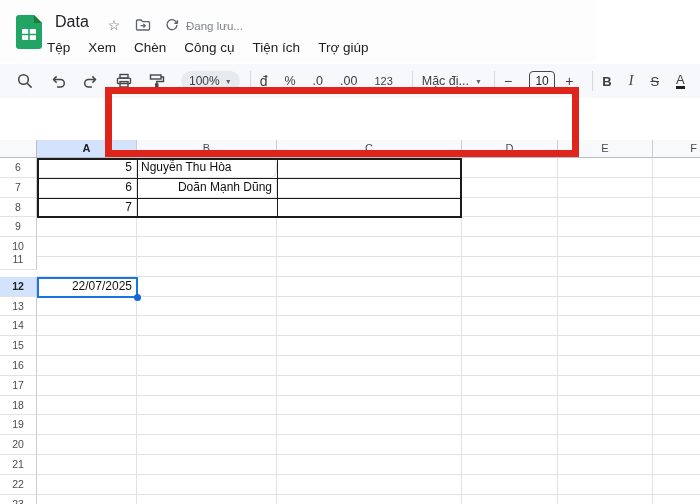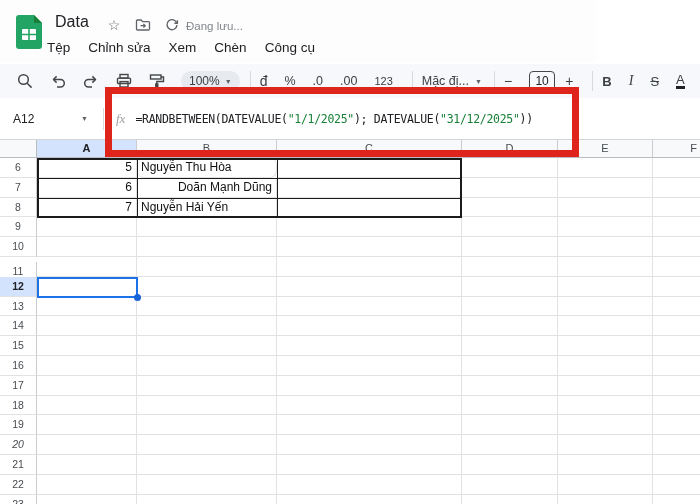--- a/index.html
+++ b/index.html
@@ -89,24 +89,25 @@
     </div>
     <div id="sync-icon" class="tb-ico">
       <svg width="14" height="14" viewBox="0 0 14 14" fill="none" stroke="#5f6368" stroke-width="1.4">
         <path d="M11.8 5.2A5 5 0 1 0 12 7"></path>
         <path d="M12.4 2.2v3h-3" stroke-linejoin="round"></path>
       </svg>
     </div>
     <div id="saving-status">Đang lưu...</div>
     <div id="menu-row">
         <div class="menu-item">Tệp</div>
-        <div class="menu-item">Chỉnh sửa</div>
         <div class="menu-item">Xem</div>
         <div class="menu-item">Chèn</div>
         <div class="menu-item">Công cụ</div>
+        <div class="menu-item">Tiện ích</div>
+        <div class="menu-item">Trợ giúp</div>
       </div>
   </div>
 
   <div id="toolbar">
     <svg class="t-ico" viewBox="0 0 18 18" fill="none" stroke="#444746" stroke-width="1.5">
       <circle cx="7.5" cy="7.5" r="4.8"></circle>
         <path d="M11.2 11.2L15.6 15.6"></path>
     </svg>
     <svg class="t-ico" viewBox="0 0 18 18" fill="none" stroke="#444746" stroke-width="1.5">
       <path d="M4.5 7.5h7a3.8 3.8 0 0 1 0 7.6H8"></path>
@@ -145,27 +146,20 @@
     <div class="t-txt big">−</div>
     <div id="font-size-box">10</div>
     <div class="t-txt big">+</div>
     <div class="t-sep"></div>
     <div class="t-txt" id="bold-btn">B</div>
     <div class="t-txt" id="italic-btn">I</div>
     <div class="t-txt" id="strike-btn">S</div>
     <div class="t-txt" id="textcolor-btn">A</div>
   </div>
 
-  <div id="formulabar">
-    <div id="name-box">A12</div>
-    <div id="name-caret" class="caret">▼</div>
-    <div class="v-sep"></div>
-    <div id="fx-label">fx</div>
-    <div id="formula-input"><span style="color: rgb(32, 33, 36);">=RANDBETWEEN(DATEVALUE(</span><span style="color: rgb(24, 128, 56);">"1/1/2025"</span><span style="color: rgb(32, 33, 36);">); DATEVALUE(</span><span style="color: rgb(24, 128, 56);">"31/12/2025"</span><span style="color: rgb(32, 33, 36);">))</span></div>
-  </div>
 
   <div id="grid">
     <div id="corner-box"></div>
   <div class="ch sel" style="left: 37px; width: 100px;">A</div>
       <div class="ch" style="left: 137px; width: 140px;">B<span class="filter-caret">▼</span></div>
       <div class="ch" style="left: 277px; width: 185px;">C</div>
       <div class="ch" style="left: 462px; width: 96px;">D</div>
       <div class="ch" style="left: 558px; width: 95px;">E</div>
       <div class="ch" style="left: 653px; width: 82px;">F</div>
       <div class="rh" style="top: 18px; height: 19.8px; line-height: 18.8px;">6</div>
@@ -177,47 +171,47 @@
       <div class="cell" style="left: 653px; top: 18px; width: 82px; height: 19.8px; line-height: 18.8px;"></div>
       <div class="rh" style="top: 37.8px; height: 19.8px; line-height: 18.8px;">7</div>
       <div class="cell" style="left: 37px; top: 37.8px; width: 100px; height: 19.8px; line-height: 18.8px; text-align: right;">6</div>
       <div class="cell" style="left: 137px; top: 37.8px; width: 140px; height: 19.8px; line-height: 18.8px; text-align: right;">Doãn Mạnh Dũng</div>
       <div class="cell" style="left: 277px; top: 37.8px; width: 185px; height: 19.8px; line-height: 18.8px;"></div>
       <div class="cell" style="left: 462px; top: 37.8px; width: 96px; height: 19.8px; line-height: 18.8px;"></div>
       <div class="cell" style="left: 558px; top: 37.8px; width: 95px; height: 19.8px; line-height: 18.8px;"></div>
       <div class="cell" style="left: 653px; top: 37.8px; width: 82px; height: 19.8px; line-height: 18.8px;"></div>
       <div class="rh" style="top: 57.6px; height: 19.8px; line-height: 18.8px;">8</div>
       <div class="cell" style="left: 37px; top: 57.6px; width: 100px; height: 19.8px; line-height: 18.8px; text-align: right;">7</div>
-      <div class="cell" style="left: 137px; top: 57.6px; width: 140px; height: 19.8px; line-height: 18.8px; text-align: left;">Nguyễn Hải Yến</div>
       <div class="cell" style="left: 277px; top: 57.6px; width: 185px; height: 19.8px; line-height: 18.8px;"></div>
       <div class="cell" style="left: 462px; top: 57.6px; width: 96px; height: 19.8px; line-height: 18.8px;"></div>
       <div class="cell" style="left: 558px; top: 57.6px; width: 95px; height: 19.8px; line-height: 18.8px;"></div>
       <div class="cell" style="left: 653px; top: 57.6px; width: 82px; height: 19.8px; line-height: 18.8px;"></div>
       <div class="rh" style="top: 77.4px; height: 19.8px; line-height: 18.8px;">9</div>
       <div class="cell" style="left: 37px; top: 77.4px; width: 100px; height: 19.8px; line-height: 18.8px;"></div>
       <div class="cell" style="left: 137px; top: 77.4px; width: 140px; height: 19.8px; line-height: 18.8px;"></div>
       <div class="cell" style="left: 277px; top: 77.4px; width: 185px; height: 19.8px; line-height: 18.8px;"></div>
       <div class="cell" style="left: 462px; top: 77.4px; width: 96px; height: 19.8px; line-height: 18.8px;"></div>
       <div class="cell" style="left: 558px; top: 77.4px; width: 95px; height: 19.8px; line-height: 18.8px;"></div>
       <div class="cell" style="left: 653px; top: 77.4px; width: 82px; height: 19.8px; line-height: 18.8px;"></div>
       <div class="rh" style="top: 97.2px; height: 19.8px; line-height: 18.8px;">10</div>
       <div class="cell" style="left: 37px; top: 97.2px; width: 100px; height: 19.8px; line-height: 18.8px;"></div>
       <div class="cell" style="left: 137px; top: 97.2px; width: 140px; height: 19.8px; line-height: 18.8px;"></div>
       <div class="cell" style="left: 277px; top: 97.2px; width: 185px; height: 19.8px; line-height: 18.8px;"></div>
       <div class="cell" style="left: 462px; top: 97.2px; width: 96px; height: 19.8px; line-height: 18.8px;"></div>
       <div class="cell" style="left: 558px; top: 97.2px; width: 95px; height: 19.8px; line-height: 18.8px;"></div>
       <div class="cell" style="left: 653px; top: 97.2px; width: 82px; height: 19.8px; line-height: 18.8px;"></div>
-      <div class="rh" style="top: 122px; height: 19.8px; line-height: 18.8px;">11</div>
+      <div class="rh" style="top: 110px; height: 19.8px; line-height: 18.8px;">11</div>
       <div class="cell" style="left: 37px; top: 117px; width: 100px; height: 19.8px; line-height: 18.8px;"></div>
       <div class="cell" style="left: 137px; top: 117px; width: 140px; height: 19.8px; line-height: 18.8px;"></div>
       <div class="cell" style="left: 277px; top: 117px; width: 185px; height: 19.8px; line-height: 18.8px;"></div>
       <div class="cell" style="left: 462px; top: 117px; width: 96px; height: 19.8px; line-height: 18.8px;"></div>
       <div class="cell" style="left: 558px; top: 117px; width: 95px; height: 19.8px; line-height: 18.8px;"></div>
       <div class="cell" style="left: 653px; top: 117px; width: 82px; height: 19.8px; line-height: 18.8px;"></div>
       <div class="rh sel" style="top: 136.8px; height: 19.8px; line-height: 18.8px;">12</div>
+      <div class="cell" style="left: 37px; top: 136.8px; width: 100px; height: 19.8px; line-height: 18.8px; text-align: right;">22/07/2025</div>
       <div class="cell" style="left: 137px; top: 136.8px; width: 140px; height: 19.8px; line-height: 18.8px;"></div>
       <div class="cell" style="left: 277px; top: 136.8px; width: 185px; height: 19.8px; line-height: 18.8px;"></div>
       <div class="cell" style="left: 462px; top: 136.8px; width: 96px; height: 19.8px; line-height: 18.8px;"></div>
       <div class="cell" style="left: 558px; top: 136.8px; width: 95px; height: 19.8px; line-height: 18.8px;"></div>
       <div class="cell" style="left: 653px; top: 136.8px; width: 82px; height: 19.8px; line-height: 18.8px;"></div>
       <div class="rh" style="top: 156.6px; height: 19.8px; line-height: 18.8px;">13</div>
       <div class="cell" style="left: 37px; top: 156.6px; width: 100px; height: 19.8px; line-height: 18.8px;"></div>
       <div class="cell" style="left: 137px; top: 156.6px; width: 140px; height: 19.8px; line-height: 18.8px;"></div>
       <div class="cell" style="left: 277px; top: 156.6px; width: 185px; height: 19.8px; line-height: 18.8px;"></div>
       <div class="cell" style="left: 462px; top: 156.6px; width: 96px; height: 19.8px; line-height: 18.8px;"></div>
@@ -258,21 +252,21 @@
       <div class="cell" style="left: 462px; top: 255.6px; width: 96px; height: 19.8px; line-height: 18.8px;"></div>
       <div class="cell" style="left: 558px; top: 255.6px; width: 95px; height: 19.8px; line-height: 18.8px;"></div>
       <div class="cell" style="left: 653px; top: 255.6px; width: 82px; height: 19.8px; line-height: 18.8px;"></div>
       <div class="rh" style="top: 275.4px; height: 19.8px; line-height: 18.8px;">19</div>
       <div class="cell" style="left: 37px; top: 275.4px; width: 100px; height: 19.8px; line-height: 18.8px;"></div>
       <div class="cell" style="left: 137px; top: 275.4px; width: 140px; height: 19.8px; line-height: 18.8px;"></div>
       <div class="cell" style="left: 277px; top: 275.4px; width: 185px; height: 19.8px; line-height: 18.8px;"></div>
       <div class="cell" style="left: 462px; top: 275.4px; width: 96px; height: 19.8px; line-height: 18.8px;"></div>
       <div class="cell" style="left: 558px; top: 275.4px; width: 95px; height: 19.8px; line-height: 18.8px;"></div>
       <div class="cell" style="left: 653px; top: 275.4px; width: 82px; height: 19.8px; line-height: 18.8px;"></div>
-      <div class="rh" style="top: 295.2px; height: 19.8px; line-height: 18.8px; font-style: italic;">20</div>
+      <div class="rh" style="top: 295.2px; height: 19.8px; line-height: 18.8px;">20</div>
       <div class="cell" style="left: 37px; top: 295.2px; width: 100px; height: 19.8px; line-height: 18.8px;"></div>
       <div class="cell" style="left: 137px; top: 295.2px; width: 140px; height: 19.8px; line-height: 18.8px;"></div>
       <div class="cell" style="left: 277px; top: 295.2px; width: 185px; height: 19.8px; line-height: 18.8px;"></div>
       <div class="cell" style="left: 462px; top: 295.2px; width: 96px; height: 19.8px; line-height: 18.8px;"></div>
       <div class="cell" style="left: 558px; top: 295.2px; width: 95px; height: 19.8px; line-height: 18.8px;"></div>
       <div class="cell" style="left: 653px; top: 295.2px; width: 82px; height: 19.8px; line-height: 18.8px;"></div>
       <div class="rh" style="top: 315px; height: 19.8px; line-height: 18.8px;">21</div>
       <div class="cell" style="left: 37px; top: 315px; width: 100px; height: 19.8px; line-height: 18.8px;"></div>
       <div class="cell" style="left: 137px; top: 315px; width: 140px; height: 19.8px; line-height: 18.8px;"></div>
       <div class="cell" style="left: 277px; top: 315px; width: 185px; height: 19.8px; line-height: 18.8px;"></div>

